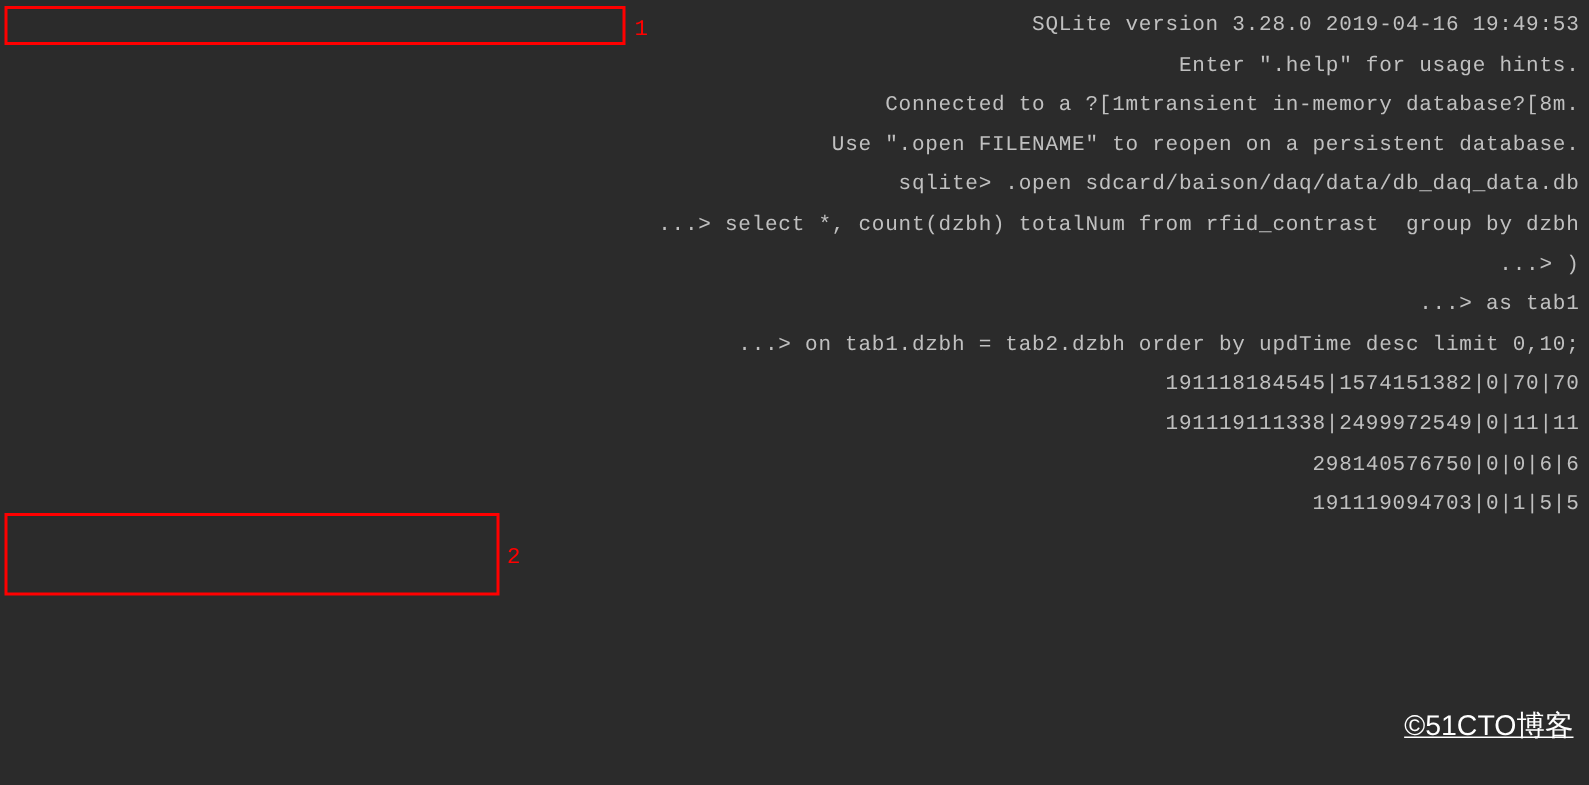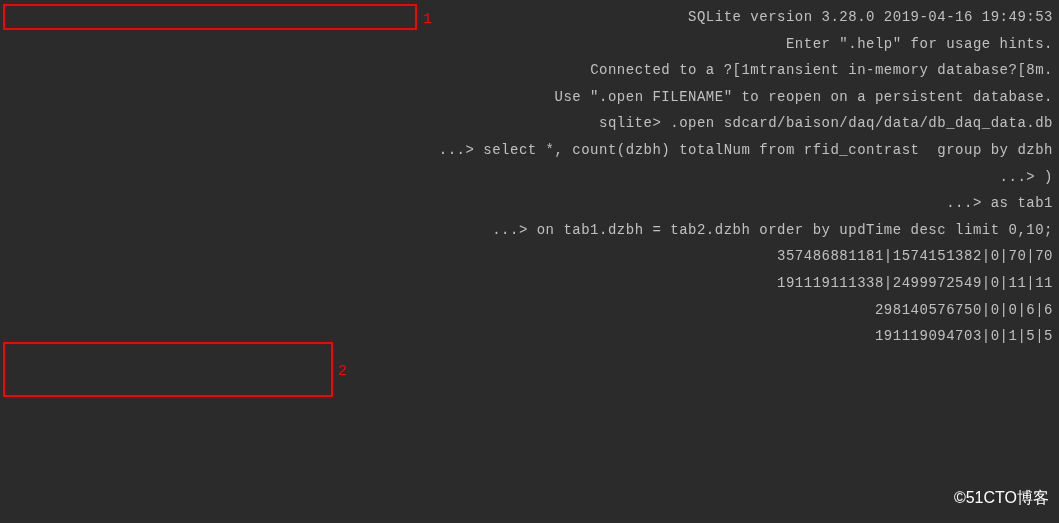--- a/index.html
+++ b/index.html
@@ -52,41 +52,42 @@
     .ann1 {
       top: 6px;
       left: 423px;
     }
     .ann2 {
       top: 358px;
       left: 338px;
     }
     .watermark {
       position: absolute;
-      bottom: 10px;
+      bottom: 20px;
       right: 10px;
       color: #ffffff;
-      font-size: 16px;
+      font-size: 19px;
       font-family: sans-serif;
+      text-decoration: underline;
     }
   </style>
 </head>
 <body>
 
 <div class="terminal">
   <div class="line">SQLite version 3.28.0 2019-04-16 19:49:53</div>
   <div class="line">Enter ".help" for usage hints.</div>
   <div class="line">Connected to a ?[1mtransient in-memory database?[8m.</div>
   <div class="line">Use ".open FILENAME" to reopen on a persistent database.</div>
   <div class="line">sqlite&gt; .open sdcard/baison/daq/data/db_daq_data.db</div>
   <div class="line">   ...&gt; select *, count(dzbh) totalNum from rfid_contrast  group by dzbh</div>
   <div class="line">   ...&gt; )</div>
   <div class="line">   ...&gt; as tab1</div>
   <div class="line">   ...&gt; on tab1.dzbh = tab2.dzbh order by updTime desc limit 0,10;</div>
-  <div class="line">357486881181|1574151382|0|70|70</div>
+  <div class="line">191118184545|1574151382|0|70|70</div>
   <div class="line">191119111338|2499972549|0|11|11</div>
   <div class="line">298140576750|0|0|6|6</div>
   <div class="line">191119094703|0|1|5|5</div>
 </div>
 
 <div class="highlight-box box1"></div>
 <div class="annotation ann1">1</div>
 
 <div class="highlight-box box2"></div>
 <div class="annotation ann2">2</div>

